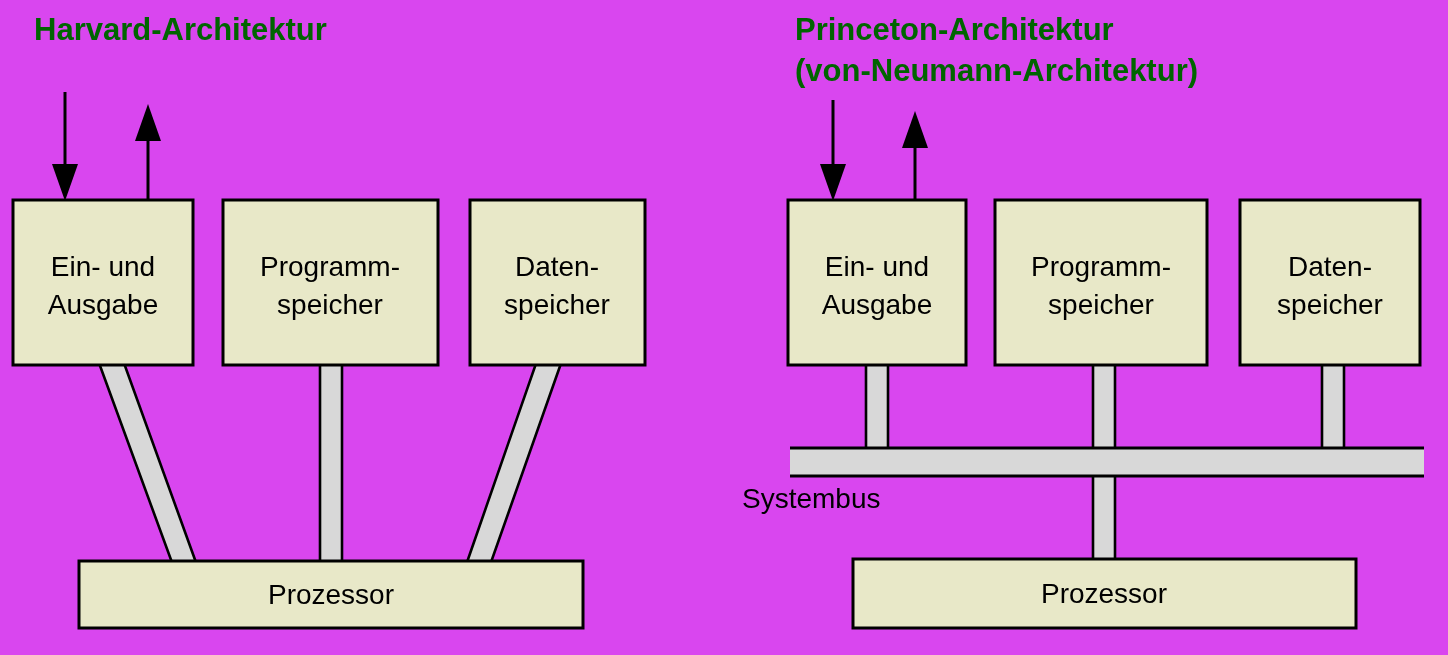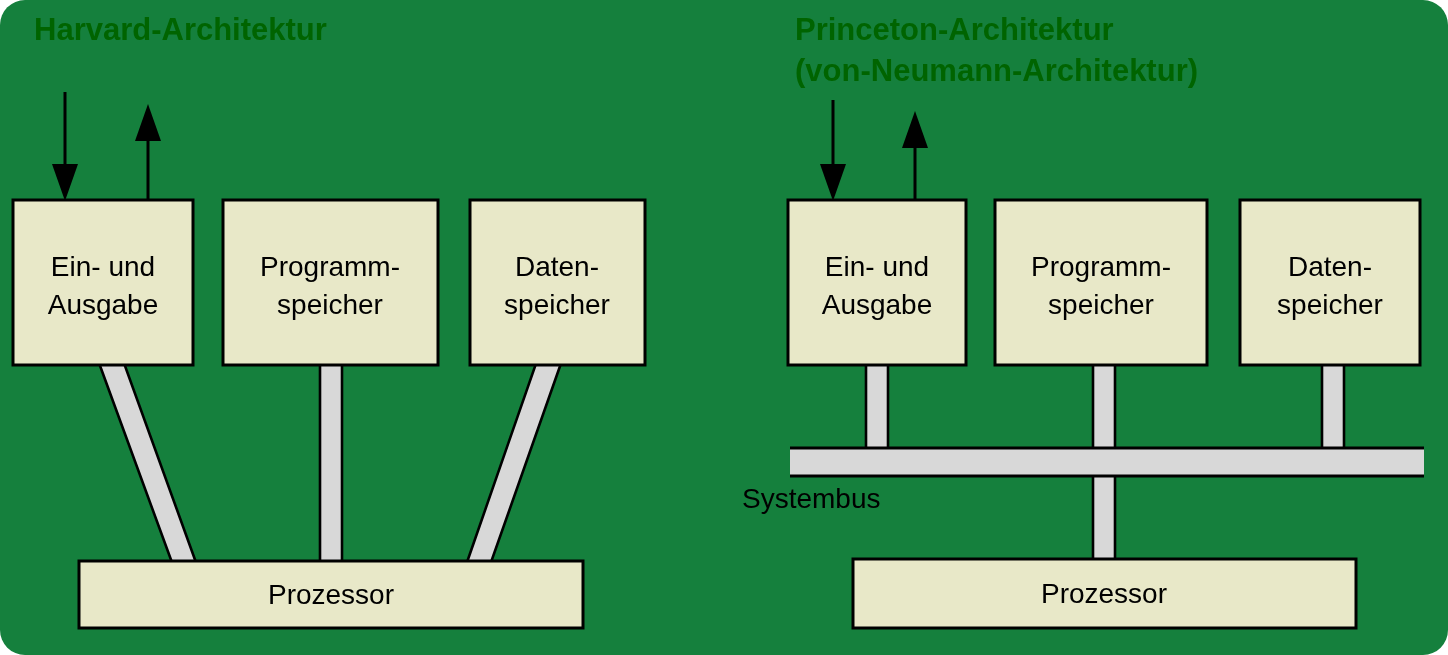--- a/index.html
+++ b/index.html
@@ -10,22 +10,21 @@
   body {
     width: 1448px;
     height: 655px;
     overflow: hidden;
     font-family: "Liberation Sans", sans-serif;
   }
   #stage {
     position: relative;
     width: 1448px;
     height: 655px;
-    background: #15803d;
-    border-radius: 25px;
+    background: #d946ef;
   }
   svg.diagram {
     position: absolute;
     top: 0;
     left: 0;
     width: 1448px;
     height: 655px;
     display: block;
   }
   .title-text {

